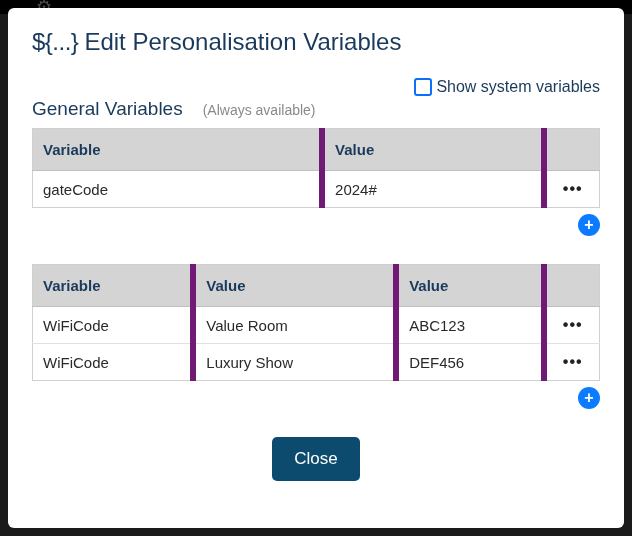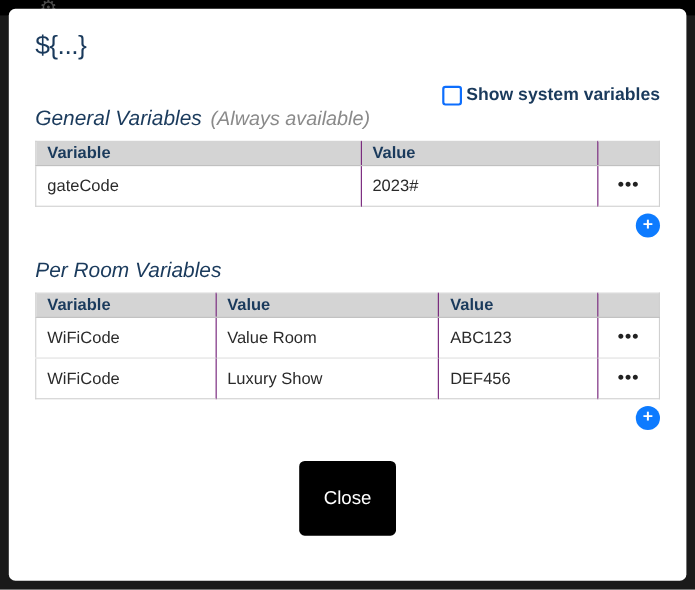--- a/index.html
+++ b/index.html
@@ -40,66 +40,64 @@
       gap: 6px;
     }
     .title-prefix {
       letter-spacing: -0.5px;
     }
     .sysvar-row {
       display: flex;
       justify-content: flex-end;
       align-items: flex-start;
       margin-bottom: 2px;
-      font-weight: bold;
     }
     .sysvar-check {
       width: 18px;
       height: 18px;
       border: 2.5px solid #0d6efd;
       border-radius: 3px;
       display: inline-block;
       margin-right: 4px;
     }
     .sysvar-label {
       color: #1a3a5c;
       font-size: 16px;
     }
     .section-heading {
       font-size: 19px;
       font-weight: 500;
       color: #1a3a5c;
       display: flex;
       align-items: baseline;
-      gap: 8px;
+      gap: 20px;
       margin-bottom: 8px;
-      font-style: italic;
     }
     .section-hint {
-      font-size: 18px;
+      font-size: 14px;
       font-weight: 400;
       color: #8a8a8a;
     }
     table {
       width: 100%;
       border-collapse: collapse;
       border: 1px solid #d0d0d0;
       margin-bottom: 6px;
     }
     th {
       background: #d4d4d4;
       text-align: left;
-      padding: 2px 10px;
+      padding: 12px 10px;
       font-size: 15px;
       font-weight: 600;
       color: #1a3a5c;
       border-bottom: 1px solid #c0c0c0;
     }
     th + th, td + td {
-      border-left: 1px solid #701a75;
+      border-left: 6px solid #701a75;
     }
     td {
       padding: 9px 10px;
       font-size: 15px;
       color: #2a2a2a;
       border-top: 1px solid #e0e0e0;
     }
     tbody tr:first-child td {
       border-top: none;
       margin-top: 23px;
@@ -133,25 +131,25 @@
       font-weight: 700;
       cursor: pointer;
       line-height: 1;
     }
     .close-row {
       display: flex;
       justify-content: center;
       margin-top: 28px;
     }
     .close-btn {
-      background: #000000;
+      background: #0c4a6e;
       color: #fff;
       border: none;
       border-radius: 5px;
-      padding: 24px 22px;
+      padding: 12px 22px;
       font-size: 17px;
       font-weight: 500;
       cursor: pointer;
     }
     .gear-shadow {
       position: absolute;
       top: -4px;
       left: 36px;
       color: #4a4a4a;
       font-size: 18px;
@@ -161,20 +159,21 @@
 <body>
 
 <div class="backdrop-bar">
   <span class="gear-shadow">⚙</span>
 </div>
 
 <div class="modal">
 
   <h2 class="modal-title">
     <span class="title-prefix">${...}</span>
+    <span>Edit Personalisation Variables</span>
   </h2>
 
   <div class="sysvar-row">
     <span class="sysvar-check"></span>
     <span class="sysvar-label">Show system variables</span>
   </div>
 
   <div class="section-heading">
     <span>General Variables</span>
     <span class="section-hint">(Always available)</span>
@@ -184,34 +183,33 @@
     <thead>
       <tr>
         <th>Variable</th>
         <th>Value</th>
         <th class="actions-col"></th>
       </tr>
     </thead>
     <tbody>
       <tr>
         <td>gateCode</td>
-        <td>2023#</td>
+        <td>2024#</td>
         <td class="actions-col"><span class="ellipsis-btn">•••</span></td>
       </tr>
     </tbody>
   </table>
 
   <div class="add-row">
     <span class="add-btn">
       <span>+</span>
     </span>
   </div>
 
   <div class="section-heading">
-    <span>Per Room Variables</span>
   </div>
 
   <table>
     <thead>
       <tr>
         <th>Variable</th>
         <th>Value</th>
         <th>Value</th>
         <th class="actions-col"></th>
       </tr>

